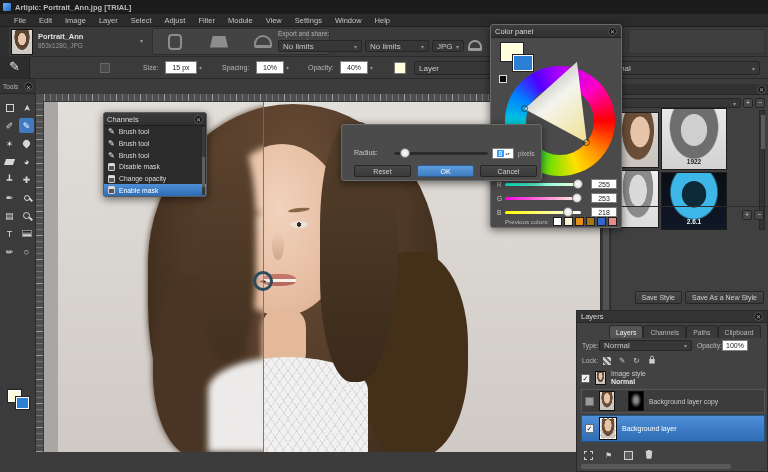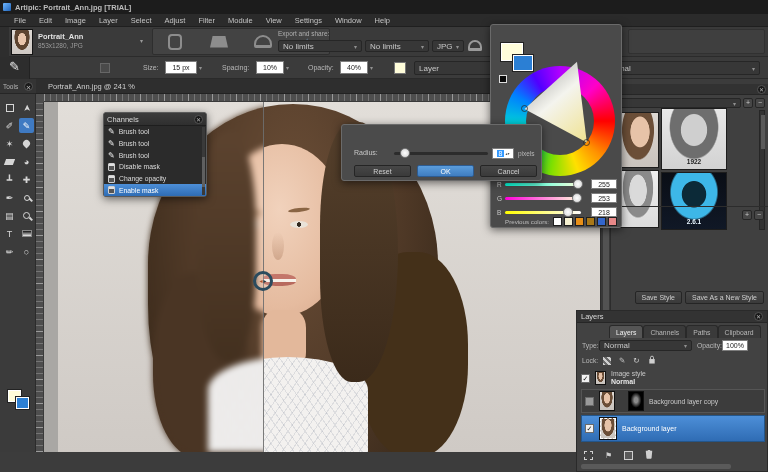--- a/index.html
+++ b/index.html
@@ -383,23 +383,20 @@
         <span class="gradbar"></span>
       </div>
     <div class="tool" style="left:2px;top:150px;">✏</div>
     <div class="tool" style="left:19px;top:150px;">○</div>
     <div id="fgbg">
       <span class="fg"></span>
       <span class="bg"></span>
     </div>
   </div>
 
-  <div id="tabbar" class="abs">
-    <span>Portrait_Ann.jpg @ 241 %</span>
-  </div>
 
   <div id="ruler-corner" class="abs"></div>
   <div id="ruler-top" class="abs"></div>
   <div id="ruler-left" class="abs"></div>
 
   <div id="viewport" class="abs">
     <div id="photo">
       <div class="scene">
         <div class="hairback"></div>
           <div class="shL"></div>
@@ -470,20 +467,24 @@
     <div class="hrow sel">
         <span class="hico-mask"></span>
         <span>Enable mask</span>
       </div>
     <div class="sb">
         <i></i>
       </div>
   </div>
 
   <div id="colorpanel" class="abs shadow">
+    <div class="hd">
+      <span class="paneltitle">Color panel</span>
+      <span class="xbtn">✕</span>
+    </div>
     <div id="cp-fg"></div>
     <div id="cp-bg"></div>
     <div id="cp-black"></div>
     <div id="wheel"></div>
     <div id="wheel-hole"></div>
     <div id="tri"></div>
     <div class="vmark" style="left:30px;top:80px;"></div>
     <div class="vmark" style="left:92px;top:114px;"></div>
 
     <div class="crow" style="left:6px;top:154px;">

